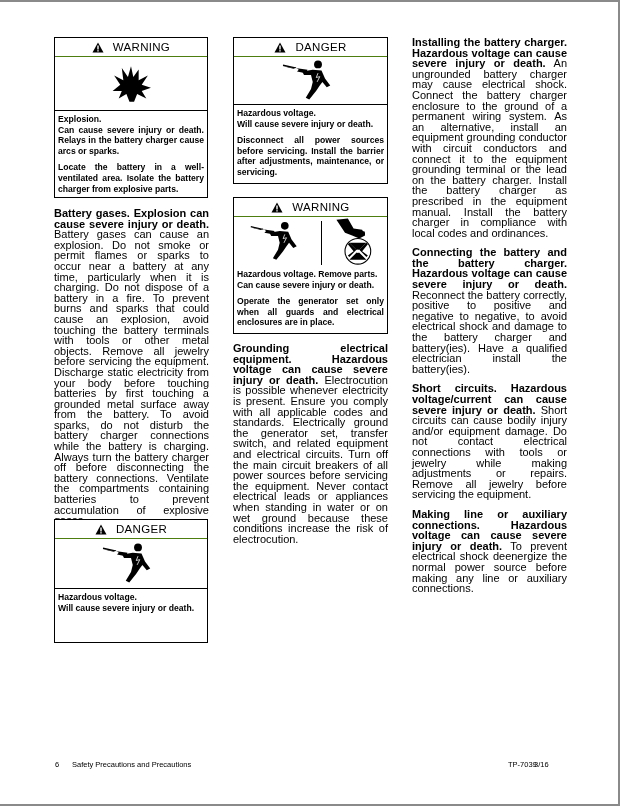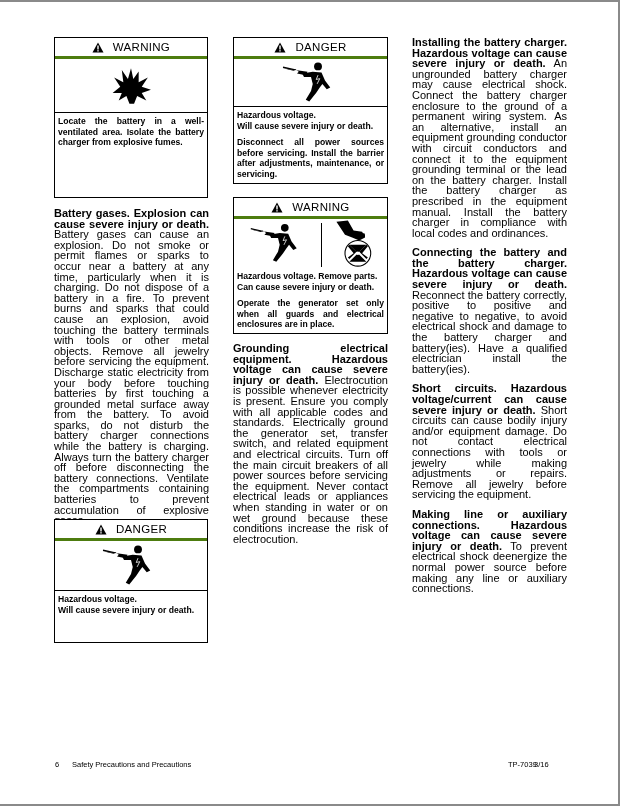--- a/index.html
+++ b/index.html
@@ -9,21 +9,21 @@
                 border-top: 2px solid #8a8a8a; border-right: 2px solid #8a8a8a; border-bottom: 2px solid #8a8a8a;
                 box-sizing: border-box; }
   .col { position: absolute; font-size: 11px; line-height: 10.6px; }
   .col p { margin: 0 0 9px 0; text-align: justify; }
   .col b { font-weight: bold; }
   .col1 { left: 54px; width: 155px; }
   .col2 { left: 233px; width: 155px; }
   .col3 { left: 412px; width: 155px; }
 
   .hazbox { position: absolute; border: 1px solid #000; box-sizing: border-box; background: #fff; }
-  .hazbox .hdr { height: 18px; border-bottom: 3px solid #4d7c0f; display: flex; align-items: center; justify-content: center;
+  .hazbox .hdr { height: 18px; border-bottom: 1px solid #4d7c0f; display: flex; align-items: center; justify-content: center;
                  font-size: 11.5px; font-weight: normal; letter-spacing: 0.3px; }
   .hazbox .hdr .tri { width: 12px; height: 11px; margin-right: 9px; }
   .hazbox .pict { border-bottom: 1px solid #000; position: relative; display: flex; align-items: center; justify-content: center; }
   .hazbox .body { padding: 3px 3px 3px 3px; font-size: 8.6px; line-height: 10.6px; }
   .hazbox .body .sig { font-weight: bold; margin-bottom: 6px; }
   .hazbox .body .txt { text-align: justify; font-weight: bold; }
 
   .section-head { position: absolute; left: 54px; top: 476px; width: 160px; font-size: 13px; line-height: 16px; font-weight: bold; margin-top: 40px; }
 
   .footer { position: absolute; top: 760px; font-size: 7.5px; }
@@ -68,21 +68,25 @@
         <use href="#tri"></use>
       </svg>
     <span>WARNING</span>
   </div>
   <div class="pict" style="height:53px;">
     <svg width="46" height="40">
         <use href="#explosion"></use>
       </svg>
   </div>
   <div class="body">
-    <div class="txt">Locate the battery in a well-ventilated area. Isolate the battery charger from explosive fumes.</div>
+    <div class="sig">
+      <div>Explosion.</div>
+      <div style="text-align:justify">Can cause severe injury or death. Relays in the battery charger cause arcs or sparks.</div>
+    </div>
+    <div class="txt">Locate the battery in a well-ventilated area. Isolate the battery charger from explosive parts.</div>
   </div>
 </div>
 
 <div class="col col1" style="top:208px;">
   <p><b>Battery gases. Explosion can cause severe injury or death.</b><span> Battery gases can cause an explosion. Do not smoke or permit flames or sparks to occur near a battery at any time, particularly when it is charging. Do not dispose of a battery in a fire. To prevent burns and sparks that could cause an explosion, avoid touching the battery terminals with tools or other metal objects. Remove all jewelry before servicing the equipment. Discharge static electricity from your body before touching batteries by first touching a grounded metal surface away from the battery. To avoid sparks, do not disturb the battery charger connections while the battery is charging. Always turn the battery charger off before disconnecting the battery connections. Ventilate the compartments containing batteries to prevent accumulation of explosive gases.</span></p>
 </div>
 
 <div class="section-head">Hazardous Voltage/ Electrical Shock</div>
 
 <div class="hazbox" style="left:54px; top:519px; width:154px; height:124px;">

